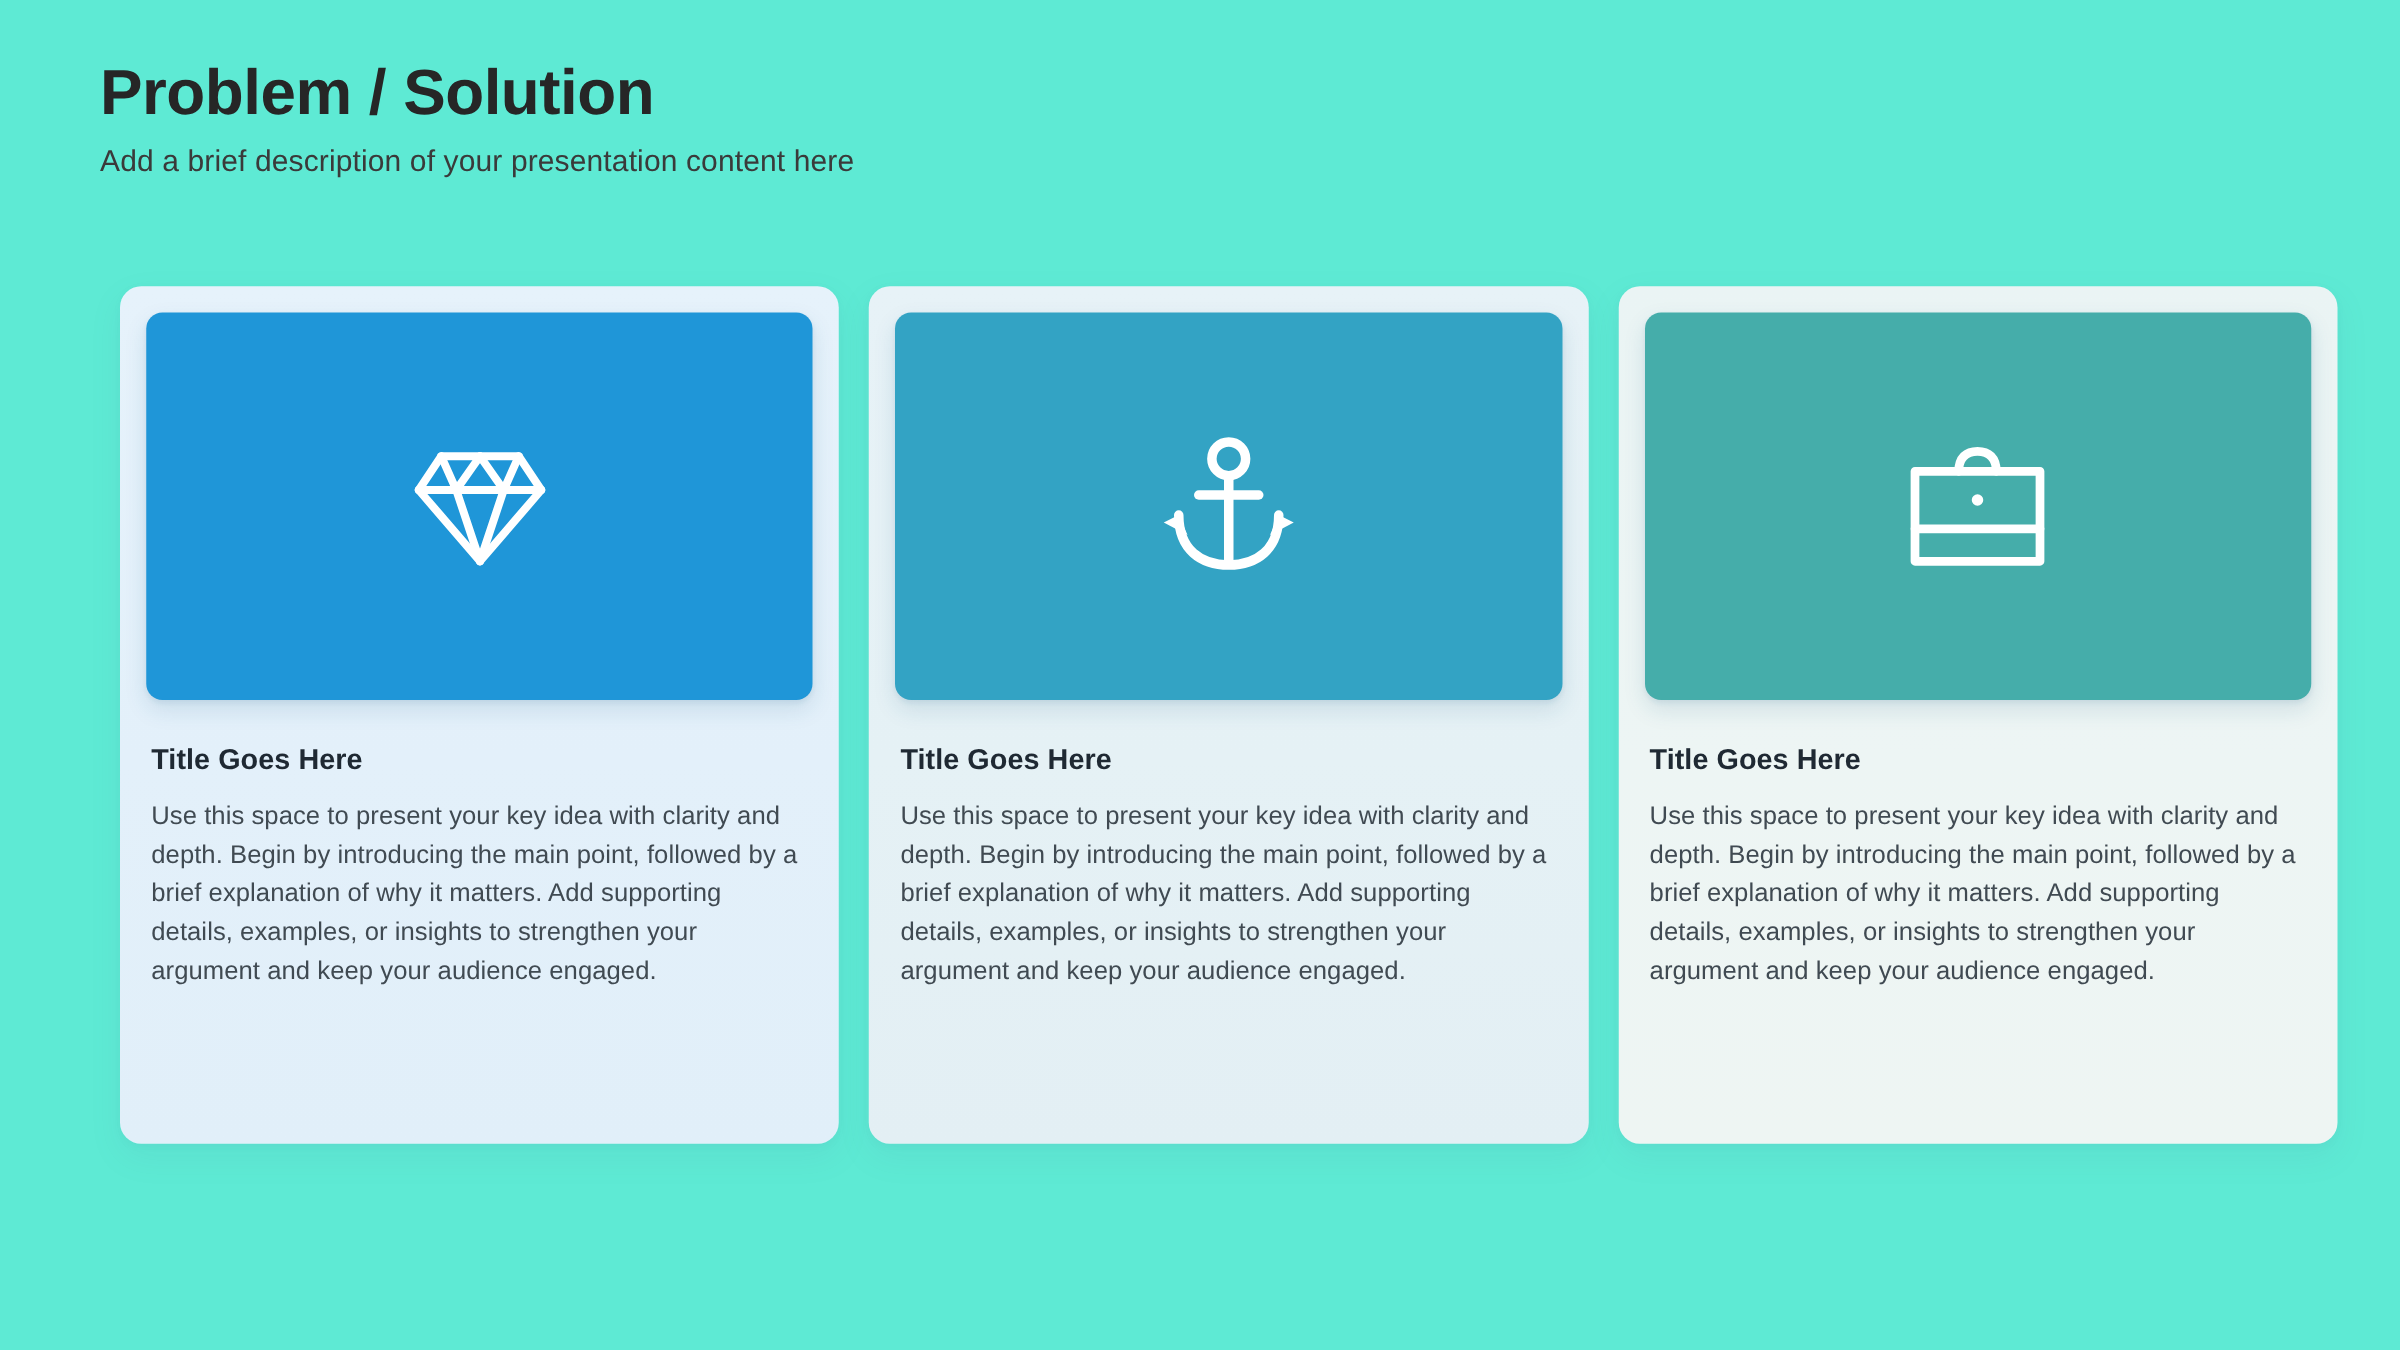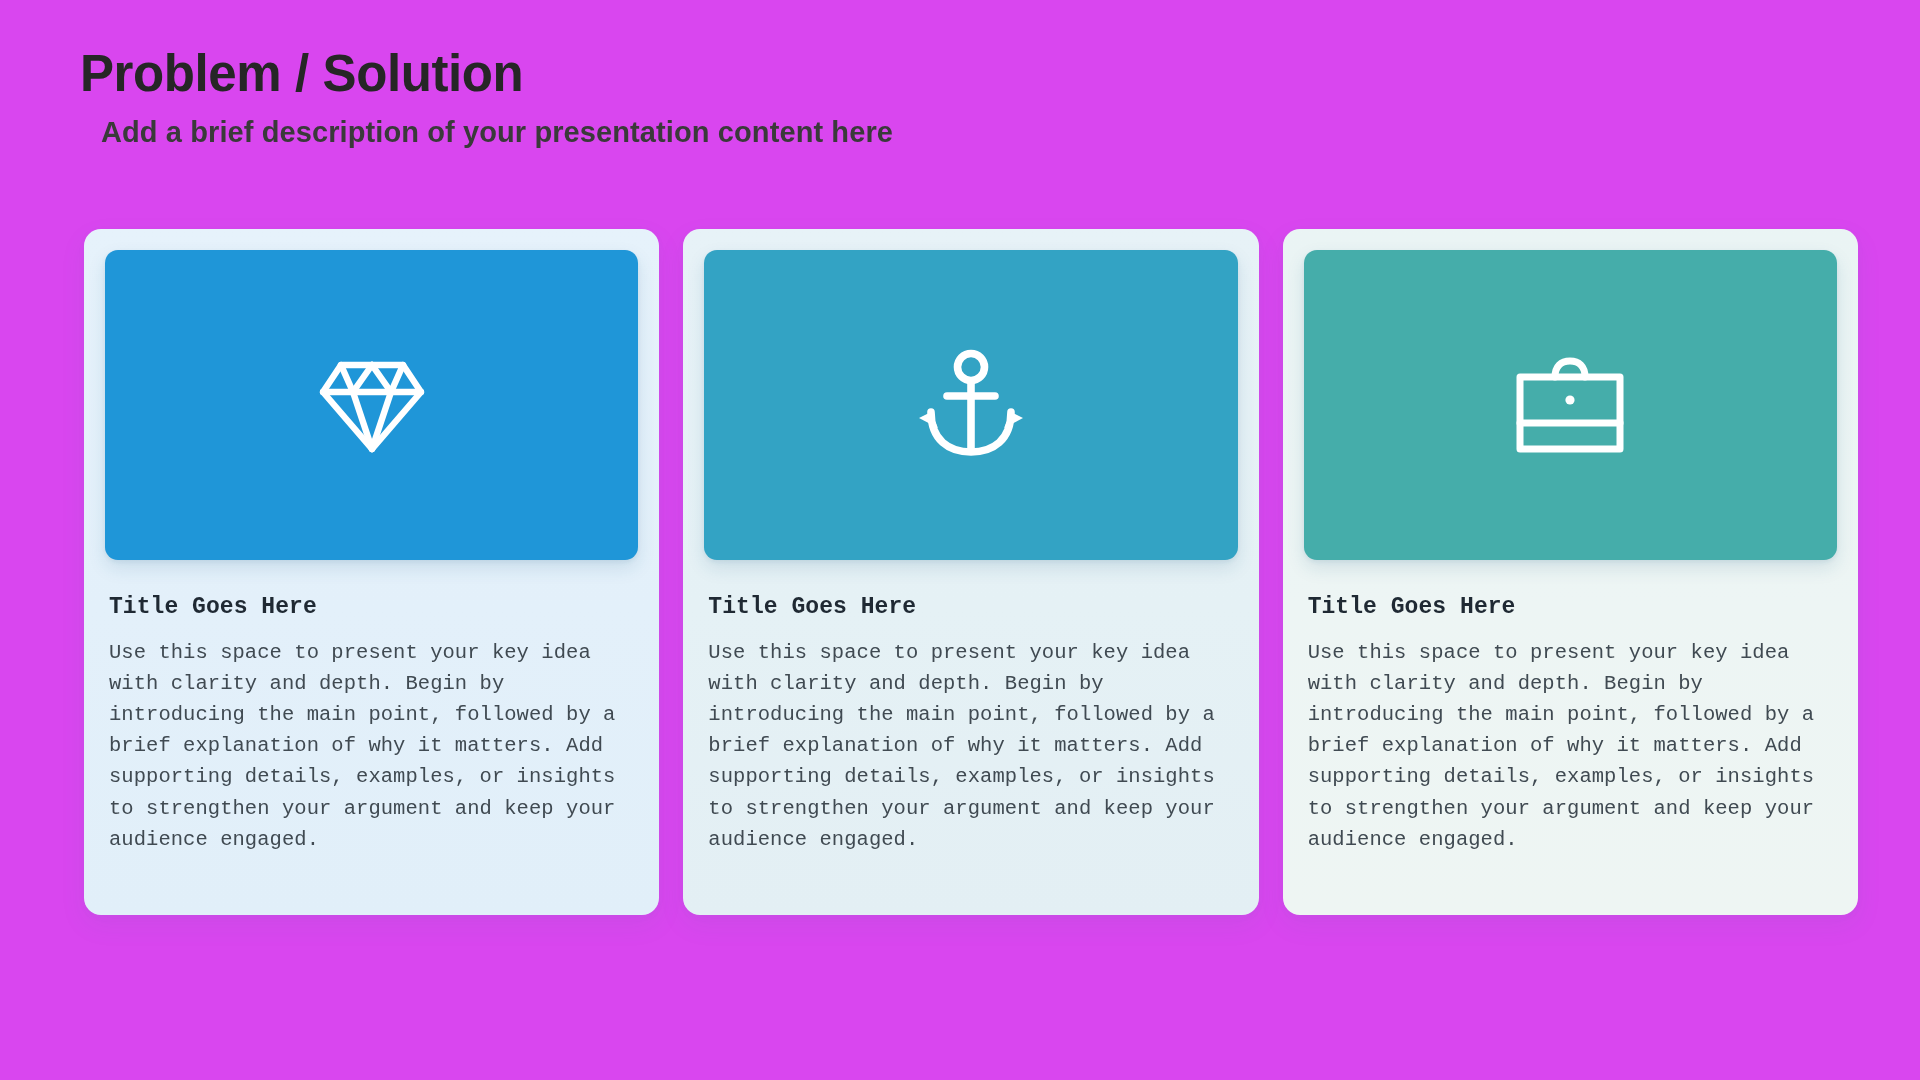--- a/index.html
+++ b/index.html
@@ -10,21 +10,21 @@
     height: 1080px;
     background: #ffffff;
     font-family: "Liberation Sans", sans-serif;
     -webkit-font-smoothing: antialiased;
   }
 
   .slide {
     position: relative;
     width: 1920px;
     height: 1080px;
-    background: #d946ef;
+    background: #5eead4;
     overflow: hidden;
   }
 
   
   .header {
     position: absolute;
     left: 80px;
     top: 44px;
     width: 1700px;
   }
@@ -33,38 +33,36 @@
     font-size: 51px;
     font-weight: 700;
     letter-spacing: -0.4px;
     color: #262626;
     line-height: 1.18;
     white-space: nowrap;
   }
 
   .slide-subtitle {
     margin-top: 10px;
-    font-size: 29px;
-    font-weight: 700;
+    font-size: 24px;
+    font-weight: 400;
     color: #3a3a3a;
     line-height: 1.3;
     letter-spacing: 0.1px;
     white-space: nowrap;
-    margin-left: 21px;
   }
 
   
   .cards {
     position: absolute;
-    left: 84px;
+    left: 96px;
     top: 229px;
     width: 1774px;
     display: flex;
     gap: 24px;
-    font-family: Liberation Mono, monospace;
   }
 
   .card {
     position: relative;
     flex: 1 1 0;
     height: 686px;
     border-radius: 17px;
     padding: 21px 21px 0 21px;
     box-shadow: 0 10px 26px rgba(80, 130, 160, 0.085),
                 0 2px 6px rgba(80, 130, 160, 0.05);

